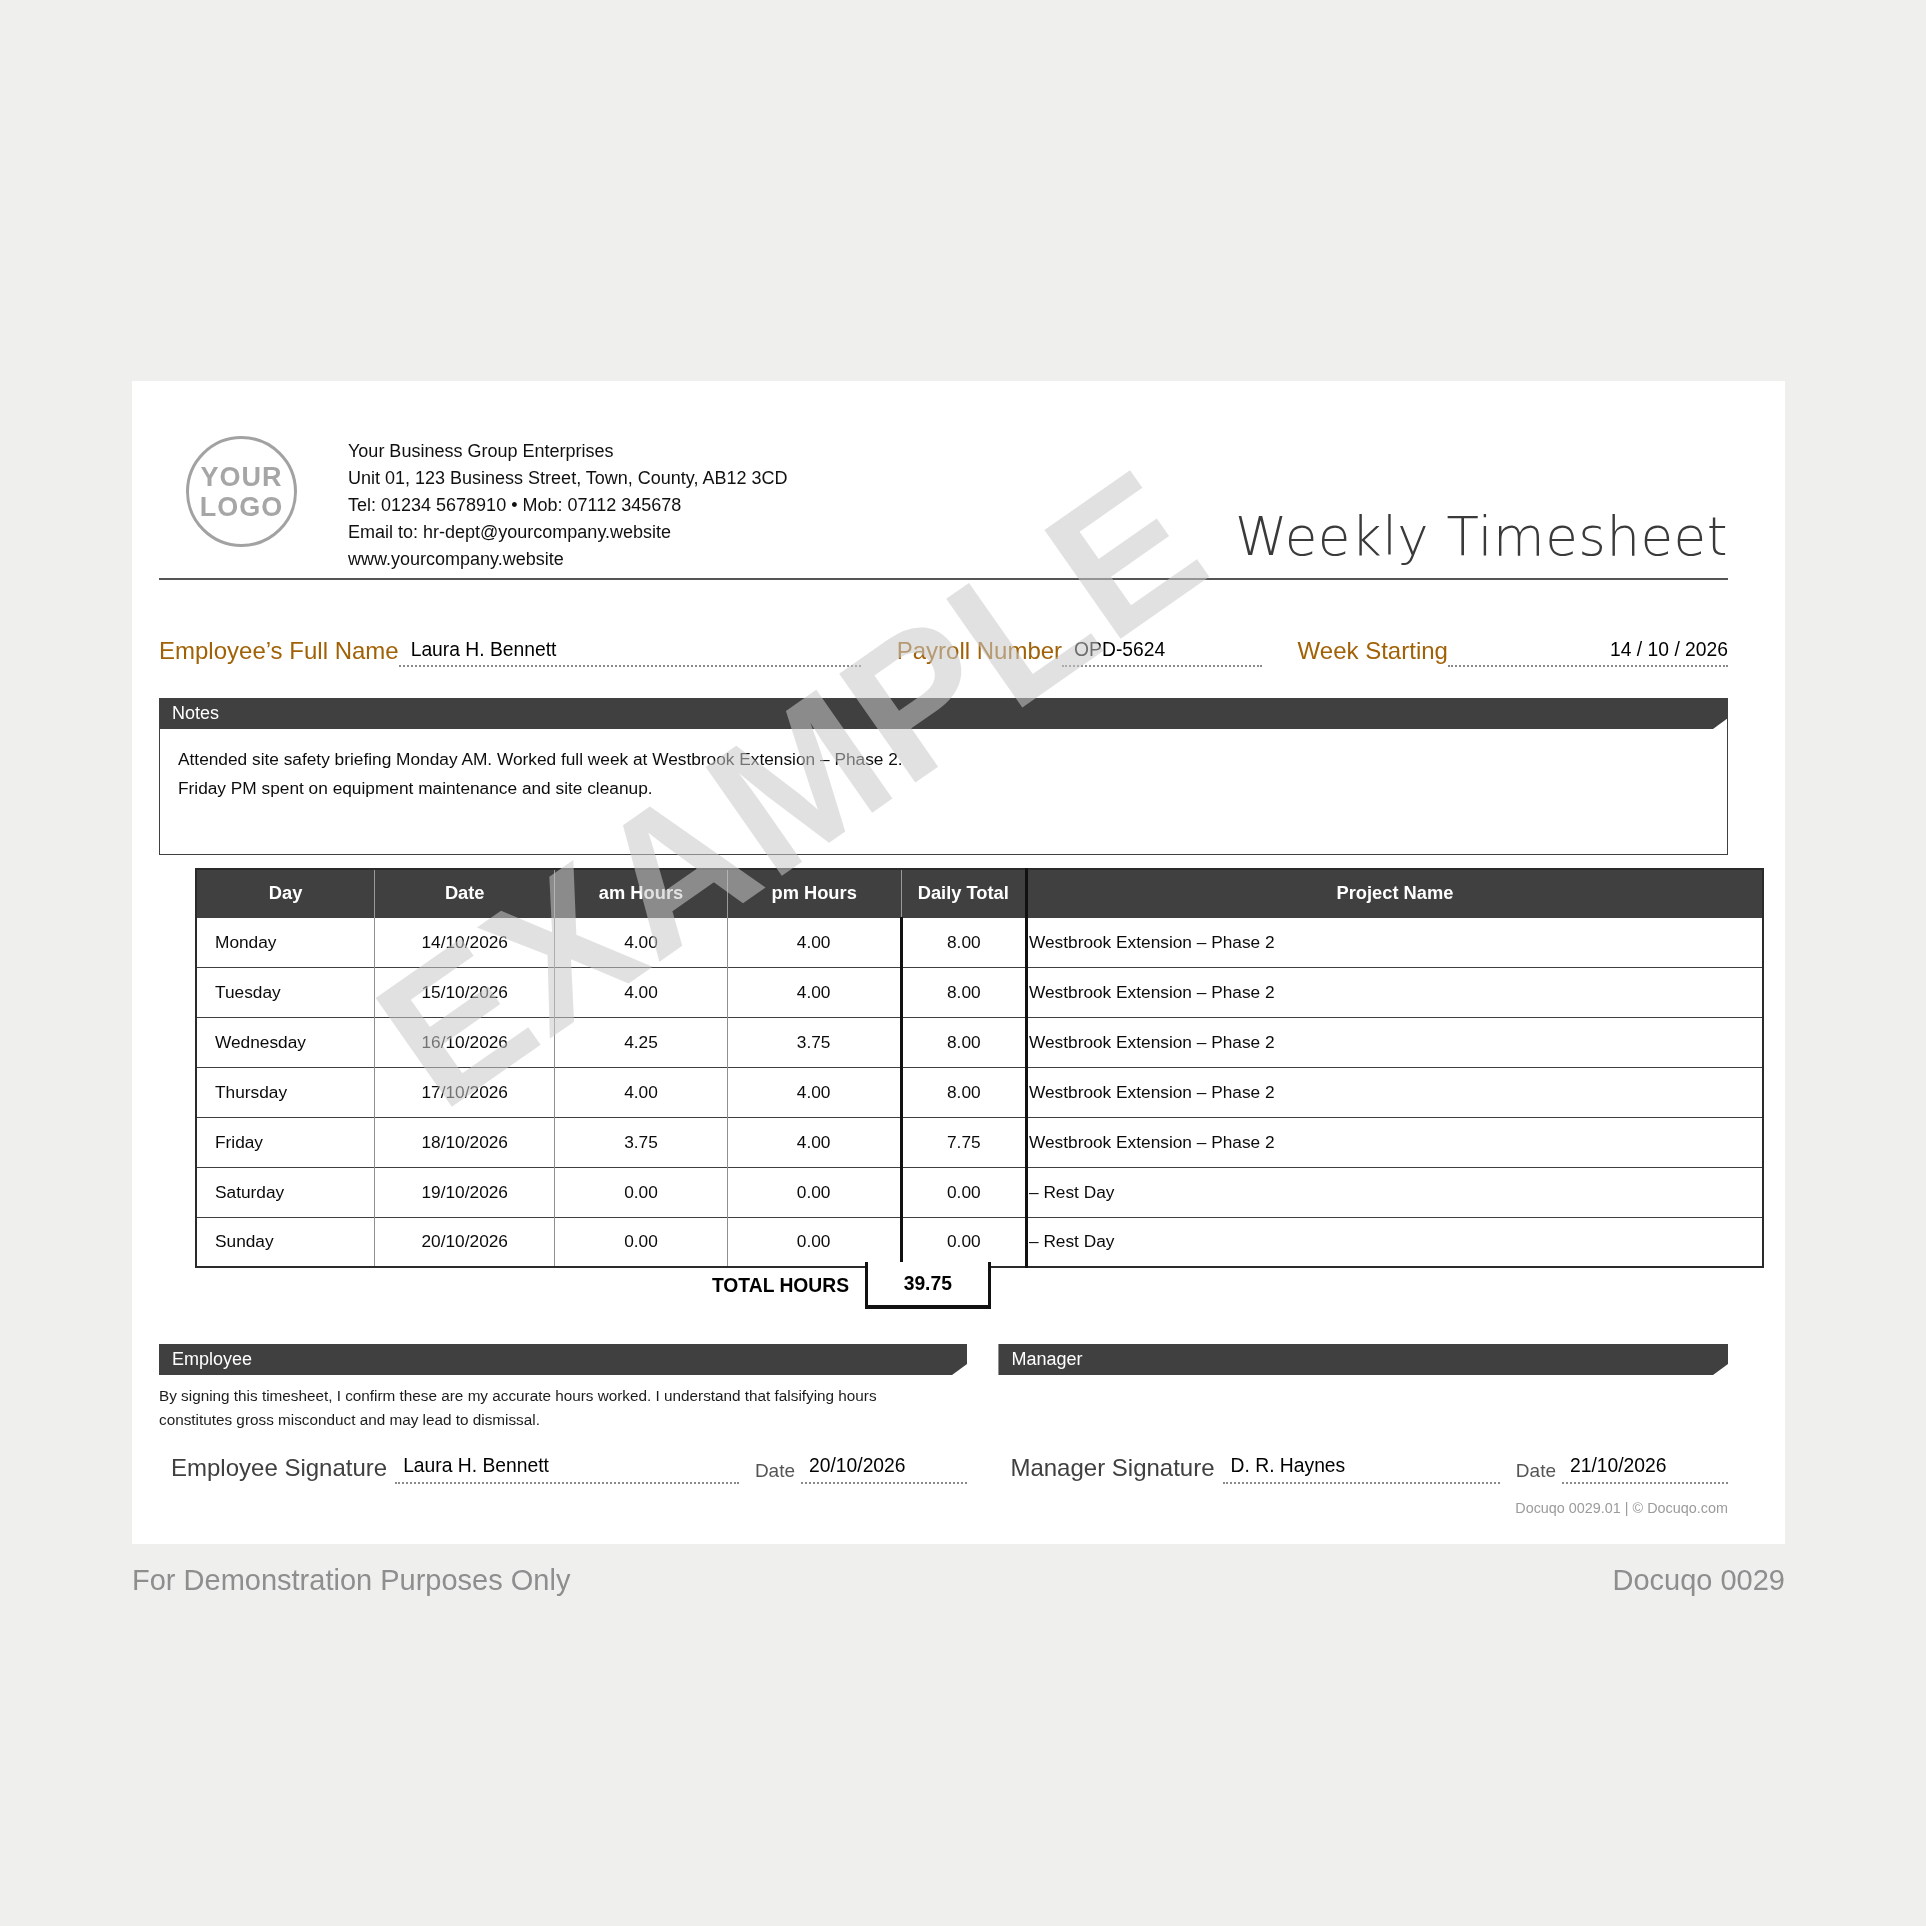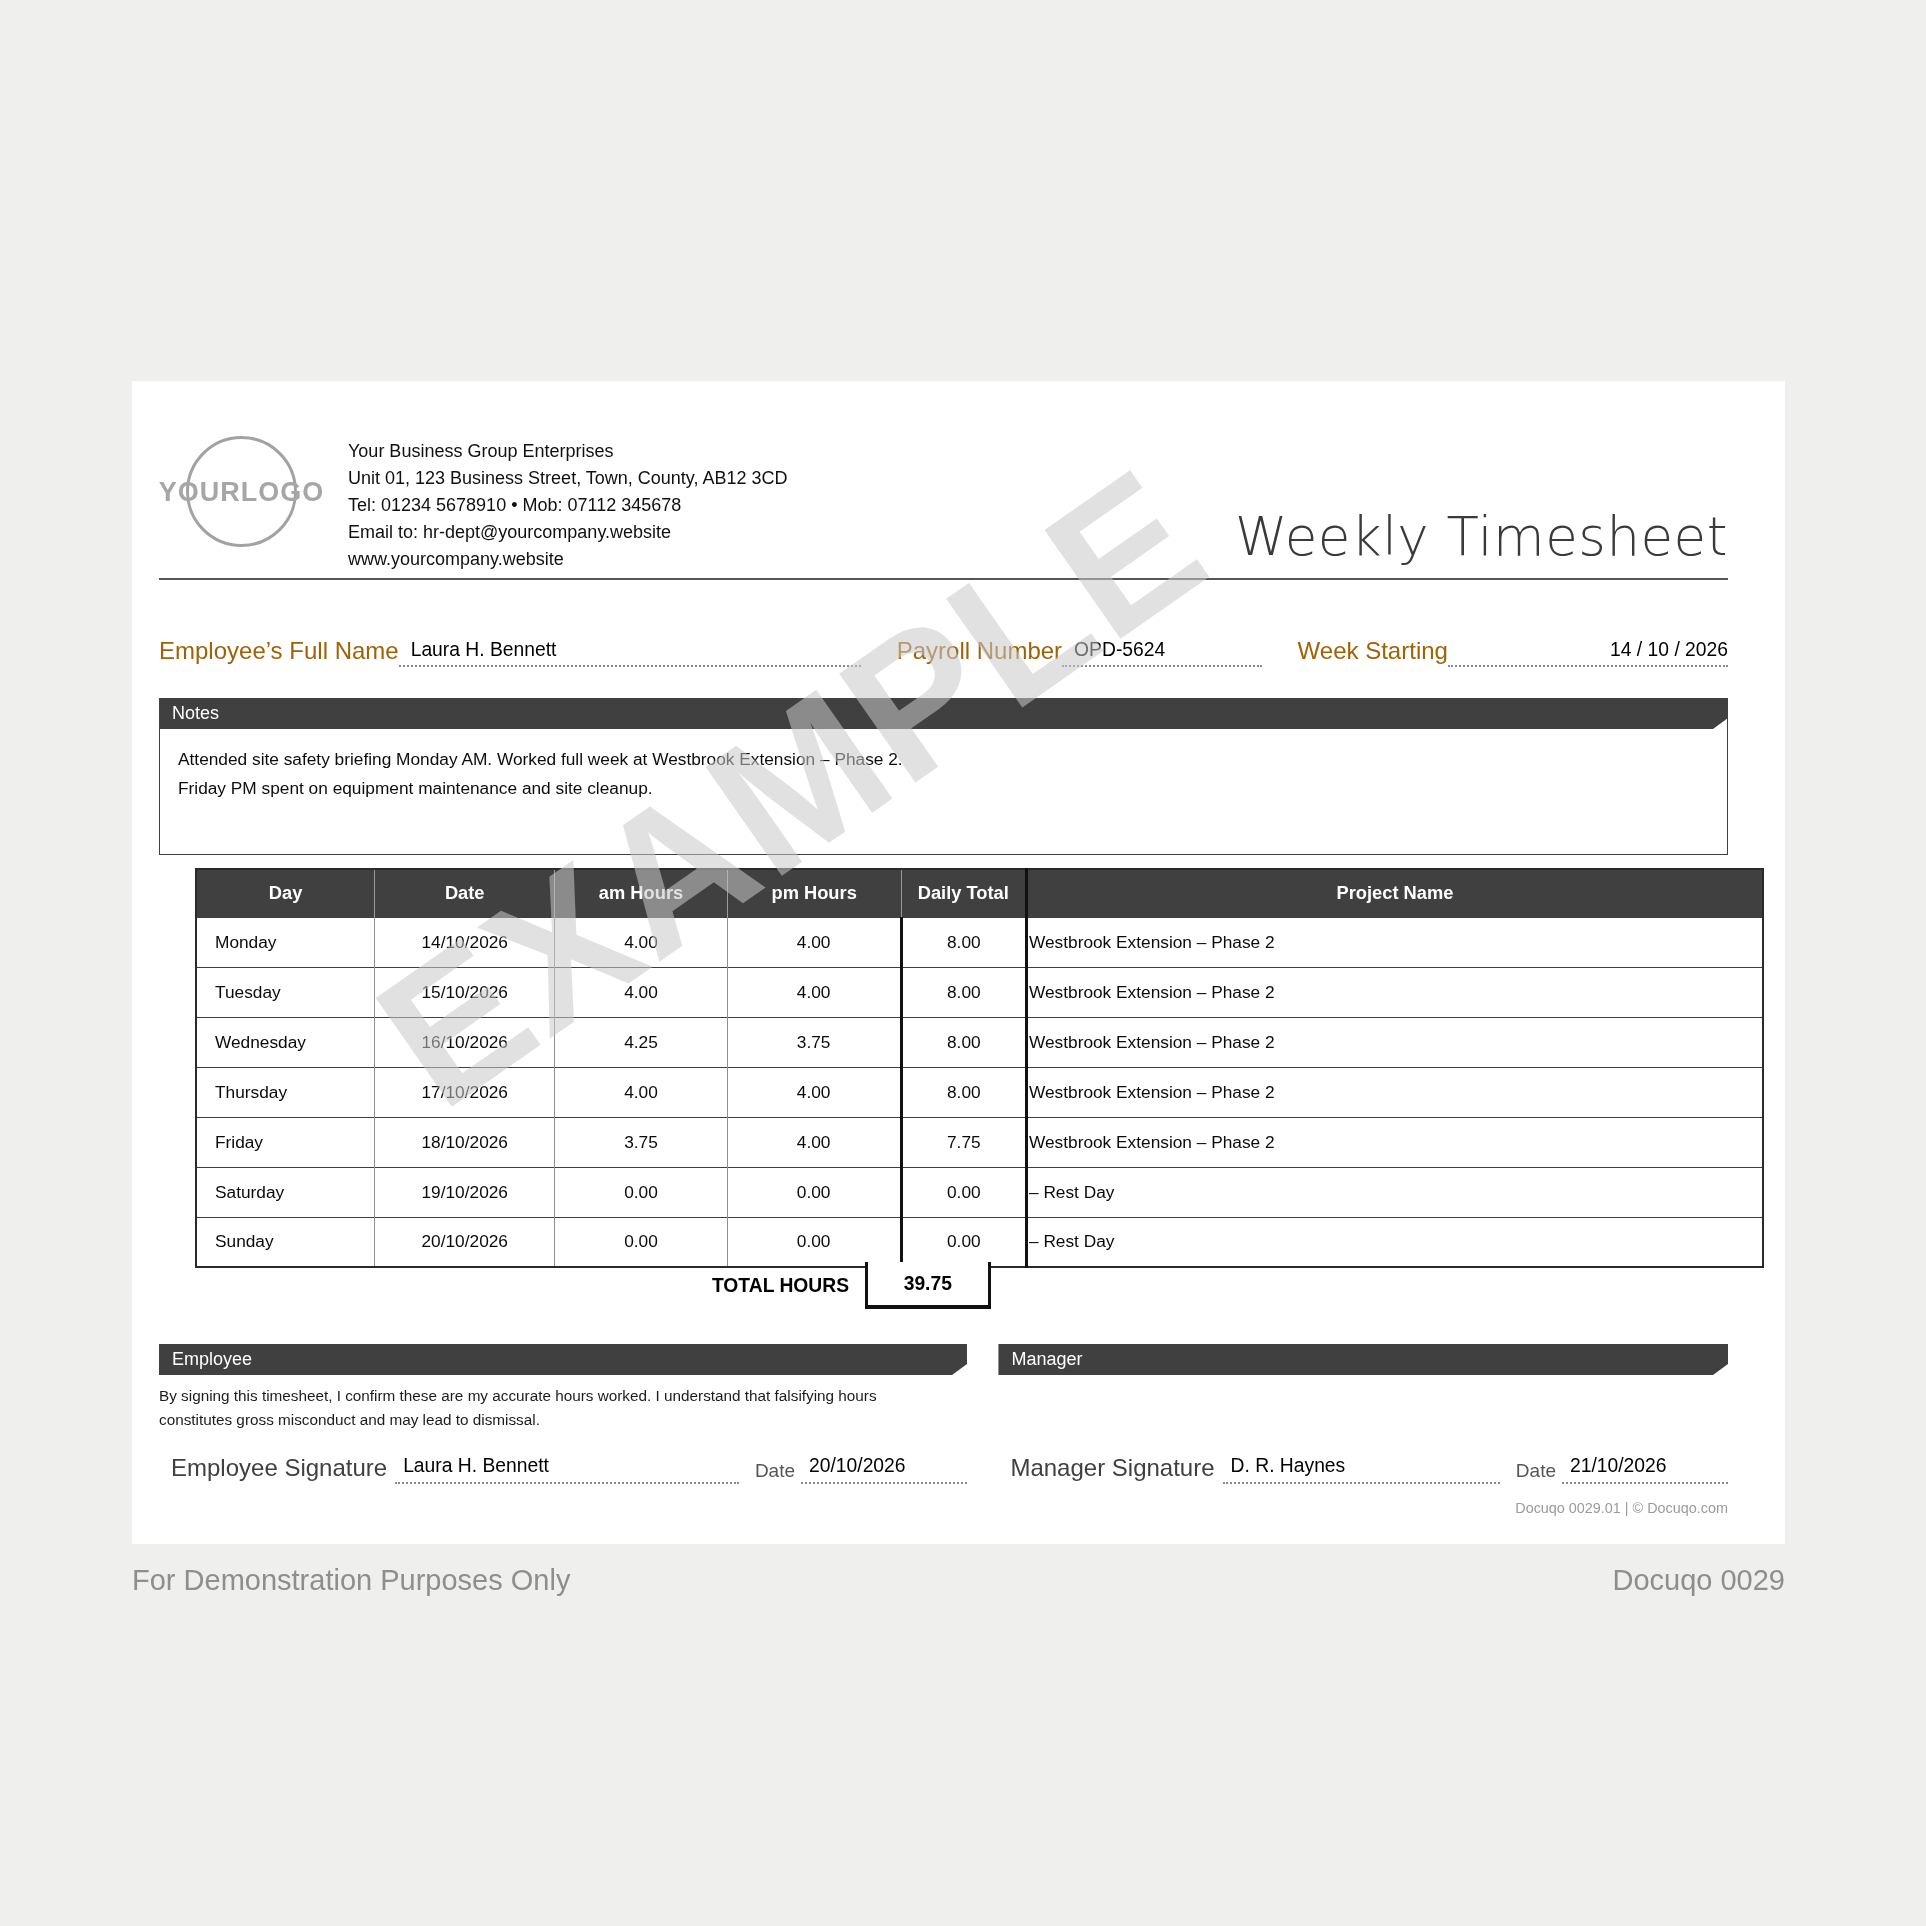--- a/index.html
+++ b/index.html
@@ -5,21 +5,21 @@
   :root{
     --canvas-bg:#efefee; --page-bg:#ffffff; --bar-dark:#404040; --muted-text:#8e8e8e;
   }
   *{margin:0;padding:0;box-sizing:border-box;}
   body{width:1927px;height:1927px;background:var(--canvas-bg);font-family:"Liberation Sans",sans-serif;position:relative;overflow:hidden;}
   .page{position:absolute;left:132px;top:381px;width:1653px;height:1163px;background:var(--page-bg);}
   .cx{position:absolute;left:27px;right:57px;}
 
   
   .logo{position:absolute;left:54px;top:55px;width:111px;height:111px;border:3px solid #a2a2a2;border-radius:50%;
-        display:flex;flex-direction:row;align-items:center;justify-content:center;
+        display:flex;flex-direction:column;align-items:center;justify-content:center;
         color:#a6a6a6;font-weight:bold;font-size:27px;letter-spacing:1px;line-height:30px;}
   .company{position:absolute;left:216px;top:57px;font-size:18px;line-height:27px;color:#101010;}
   .title{position:absolute;right:57px;top:125px;font-size:53px;font-weight:200;color:#3a3a3a;letter-spacing:0.5px;
          font-family:"DejaVu Sans","Liberation Sans",sans-serif;}
   .divider{top:197px;border-top:2px solid #555;}
 
   
   .fields{top:244px;height:42px;display:flex;gap:36px;align-items:flex-end;}
   .field{display:flex;align-items:flex-end;min-width:0;}
   .f-name{flex:1.5;} .f-pay{flex:.78;} .f-week{flex:.92;text-align:right;}

